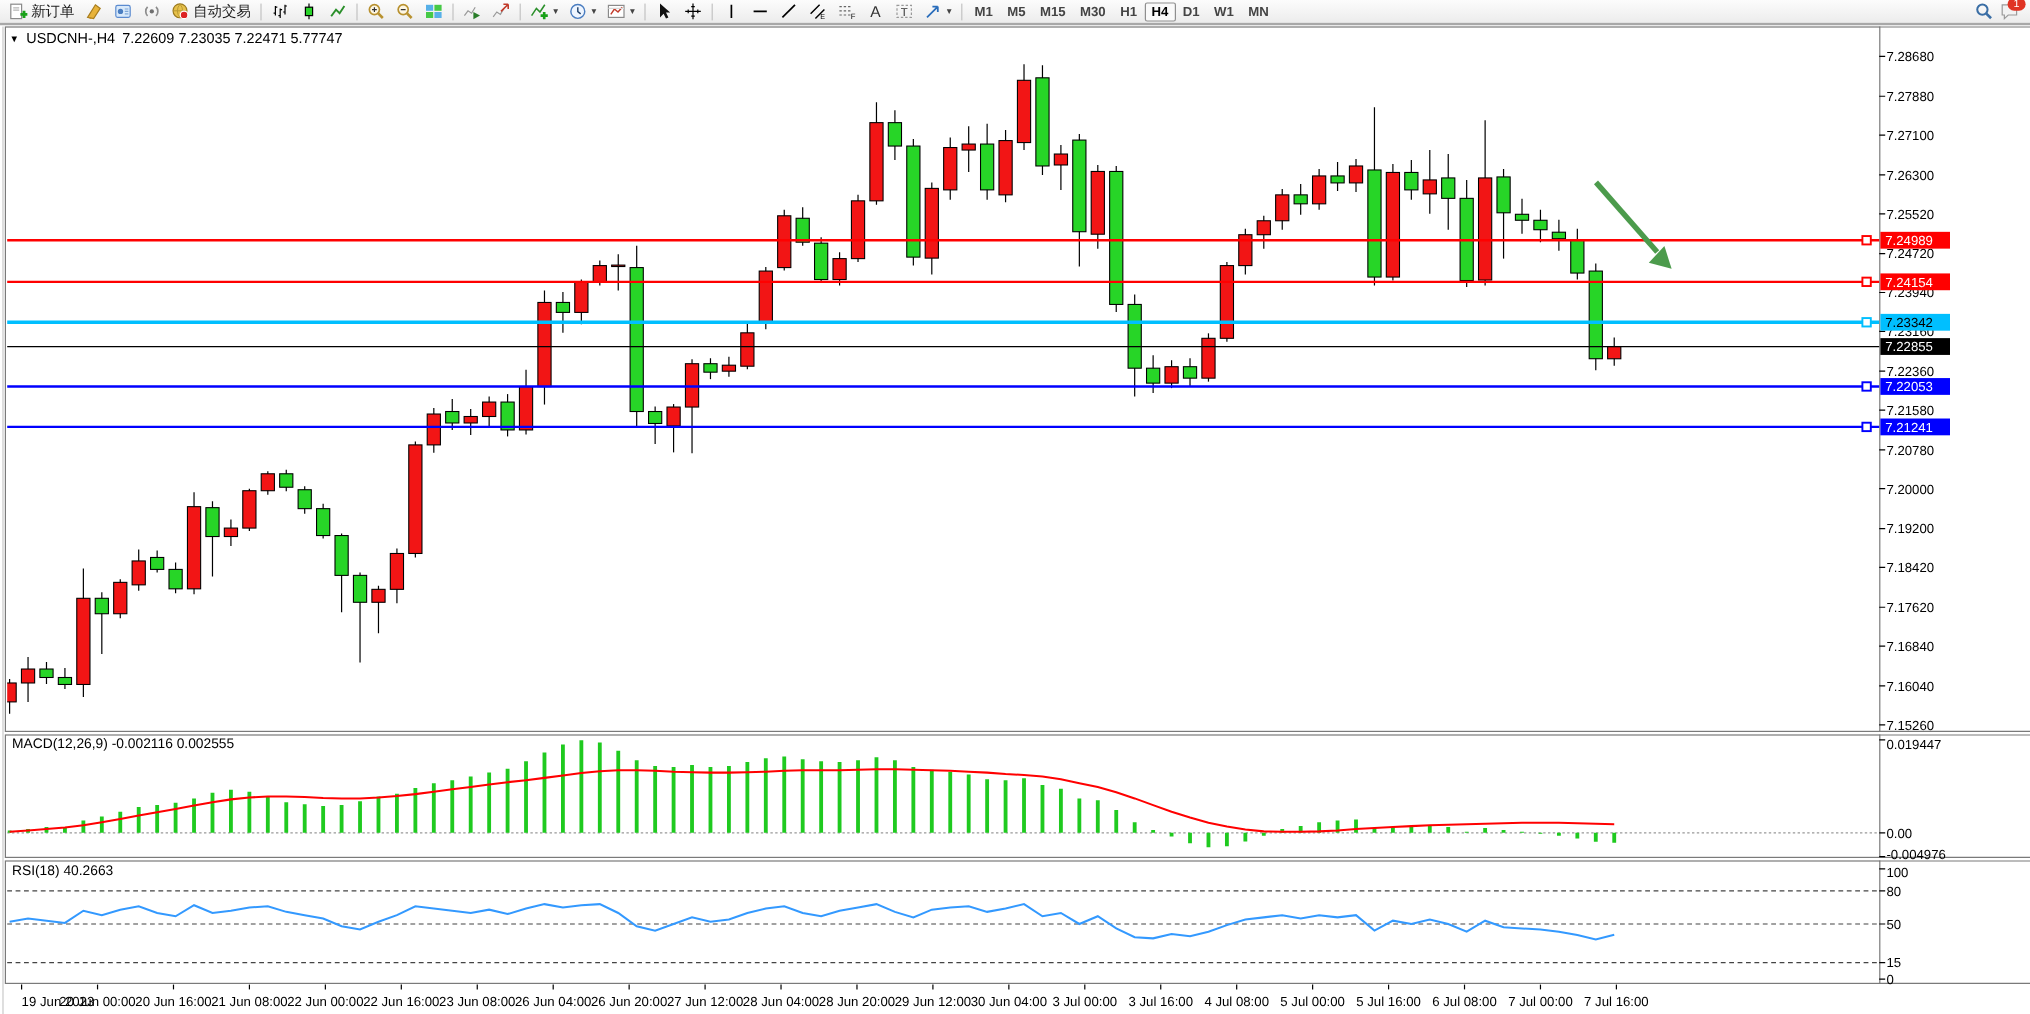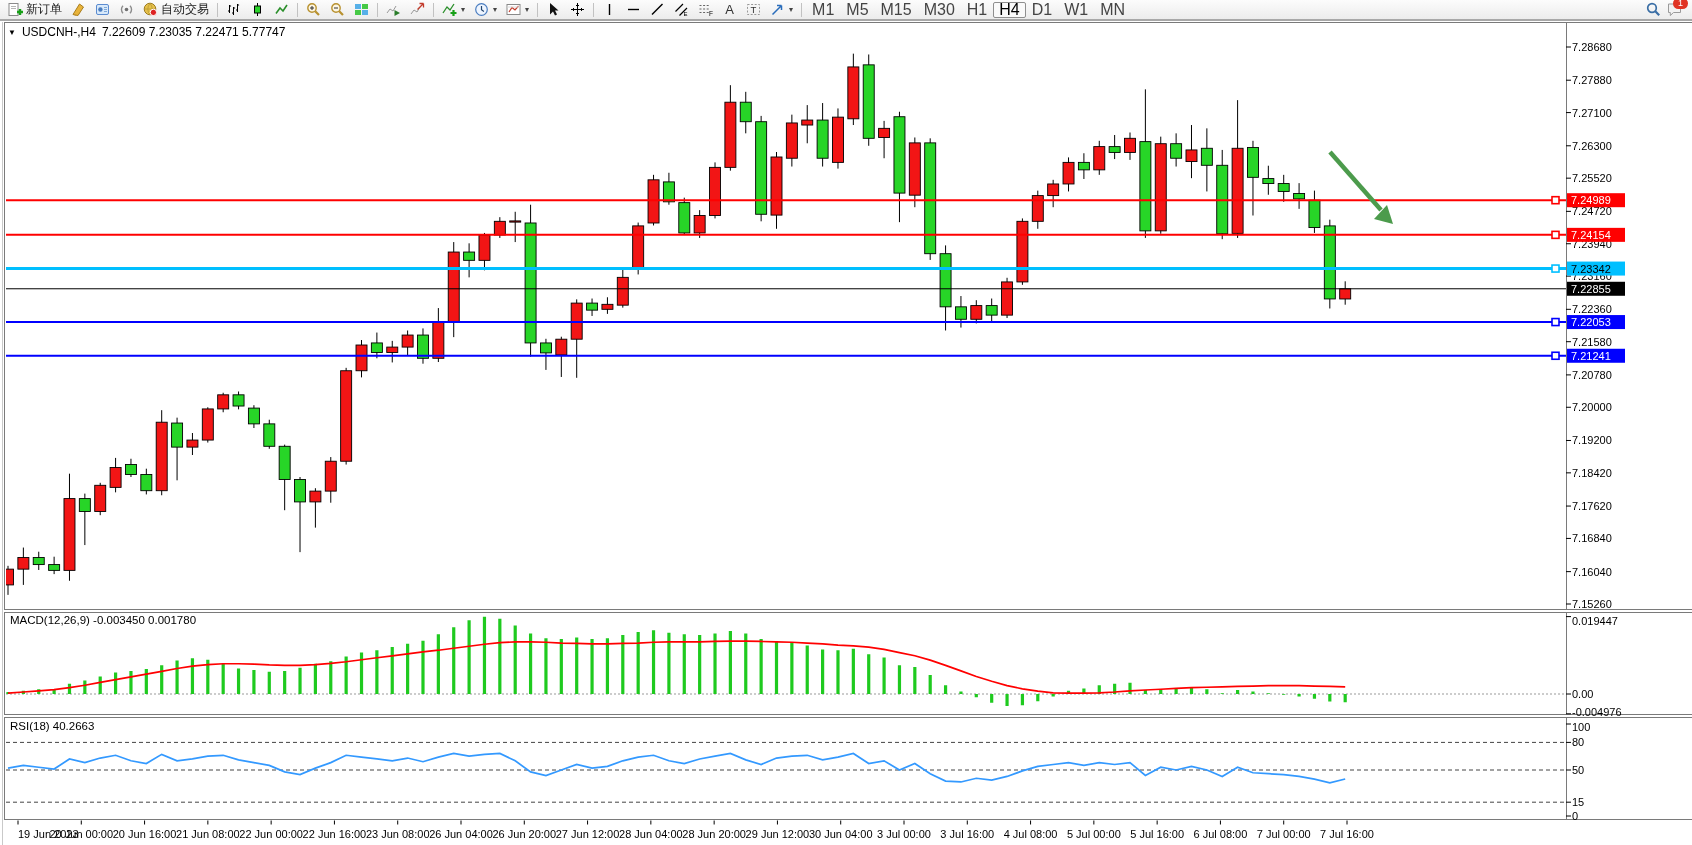--- a/index.html
+++ b/index.html
@@ -6,21 +6,21 @@
   .stage{position:relative;width:1692px;height:845px;background:#ffffff;overflow:hidden;
          font-family:"Liberation Sans",sans-serif;}
   
   .toolbar{position:absolute;top:0;left:0;width:1692px;height:20px;
            background:linear-gradient(#fcfcfc,#ececec);border-bottom:1px solid #a8a8a8;
            display:flex;align-items:center;padding:0 4px;box-sizing:border-box;gap:1px;z-index:5;}
   .tbtn{height:18px;display:flex;align-items:center;gap:3px;padding:0 4px;font-size:12px;color:#1a1a1a;cursor:default;}
   .sep{width:1px;height:14px;background:#c2c2c2;margin:0 3px;flex:0 0 auto;}
   .icon{width:15px;height:15px;display:block;}
   .caret{font-size:8px;color:#444;margin-left:1px;}
-  .tf{font-size:16px;font-weight:normal;color:#444;padding:1px 6px;height:14px;line-height:14px;cursor:default;}
+  .tf{font-size:11px;font-weight:bold;color:#444;padding:1px 6px;height:14px;line-height:14px;cursor:default;}
   .tf.active{background:#fafafa;border:1px solid #8f8f8f;border-radius:2px;padding:0 5px;color:#000;}
   .tb-right{margin-left:auto;display:flex;align-items:center;gap:6px;padding-right:6px;}
   .chat-wrap{position:relative;}
   .badge{position:absolute;top:-4px;right:-6px;background:#e03424;color:#fff;font-size:9px;
          min-width:11px;height:11px;line-height:11px;border-radius:6px;text-align:center;padding:0 2px;}
   
   .chart-title{position:absolute;left:8px;top:25px;font-size:12px;color:#000;z-index:4;display:flex;gap:6px;align-items:center;}
   .chart-title .tri{font-size:8px;}
   .ind-label{position:absolute;left:10px;font-size:11.5px;color:#000;z-index:4;}
   svg text{font-family:"Liberation Sans",sans-serif;}
@@ -239,21 +239,21 @@
         <span class="badge">1</span>
       </div>
     </div>
   </div>
 
   <div class="chart-title">
     <span class="tri">▼</span>
     <span>USDCNH-,H4</span>
     <span>7.22609 7.23035 7.22471 5.77747</span>
   </div>
-  <div class="ind-label" style="top:614px">MACD(12,26,9) -0.003450 0.001780</div>
+  <div class="ind-label" style="top:614px">MACD(12,26,9) -0.002116 0.002555</div>
   <div class="ind-label" style="top:720px">RSI(18) 40.2663</div>
 
   <svg id="chart-svg" style="position:absolute;left:0;top:0" width="1692" height="845" viewBox="0 0 1692 845">
       <g>
         <rect x="4.5" y="22.5" width="1562" height="587" fill="#fff" stroke="#7a7a7a"></rect>
         <line x1="1566" y1="22.5" x2="1692" y2="22.5" stroke="#7a7a7a"></line>
         <line x1="1566" y1="609.5" x2="1692" y2="609.5" stroke="#7a7a7a"></line>
         <rect x="4.5" y="612.5" width="1562" height="102" fill="#fff" stroke="#7a7a7a"></rect>
         <line x1="1566" y1="612.5" x2="1692" y2="612.5" stroke="#7a7a7a"></line>
         <line x1="1566" y1="714.5" x2="1692" y2="714.5" stroke="#7a7a7a"></line>

